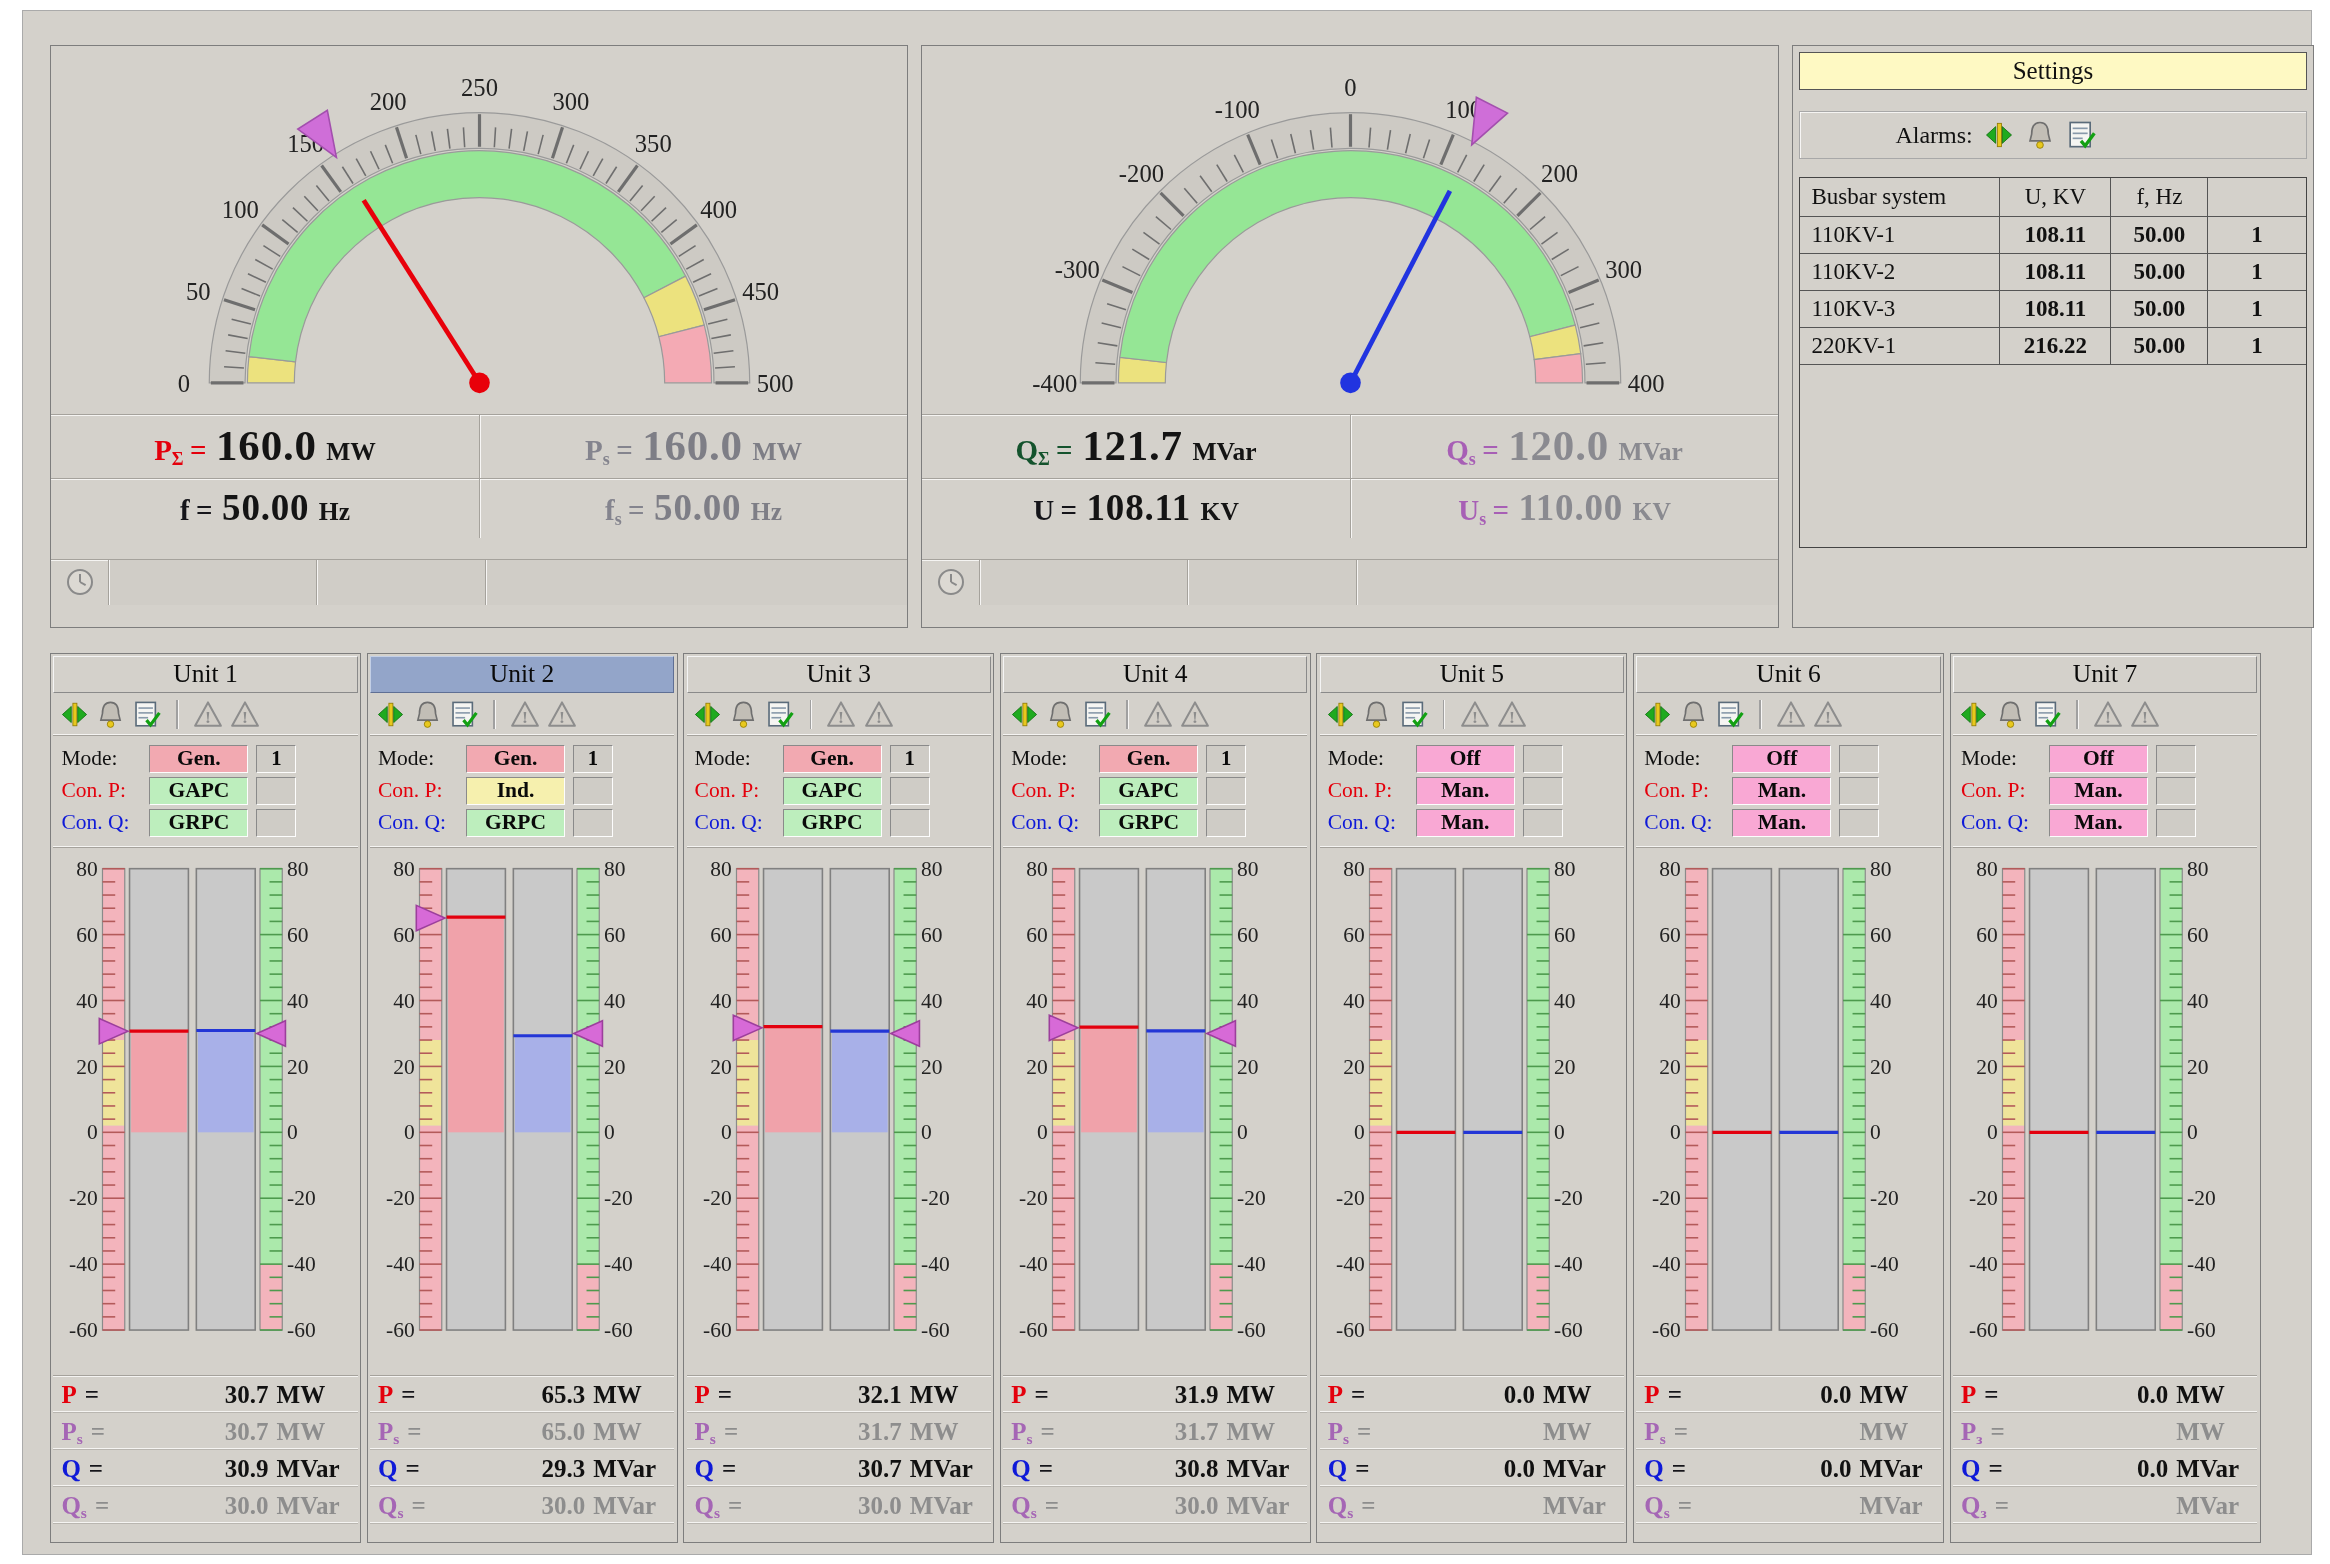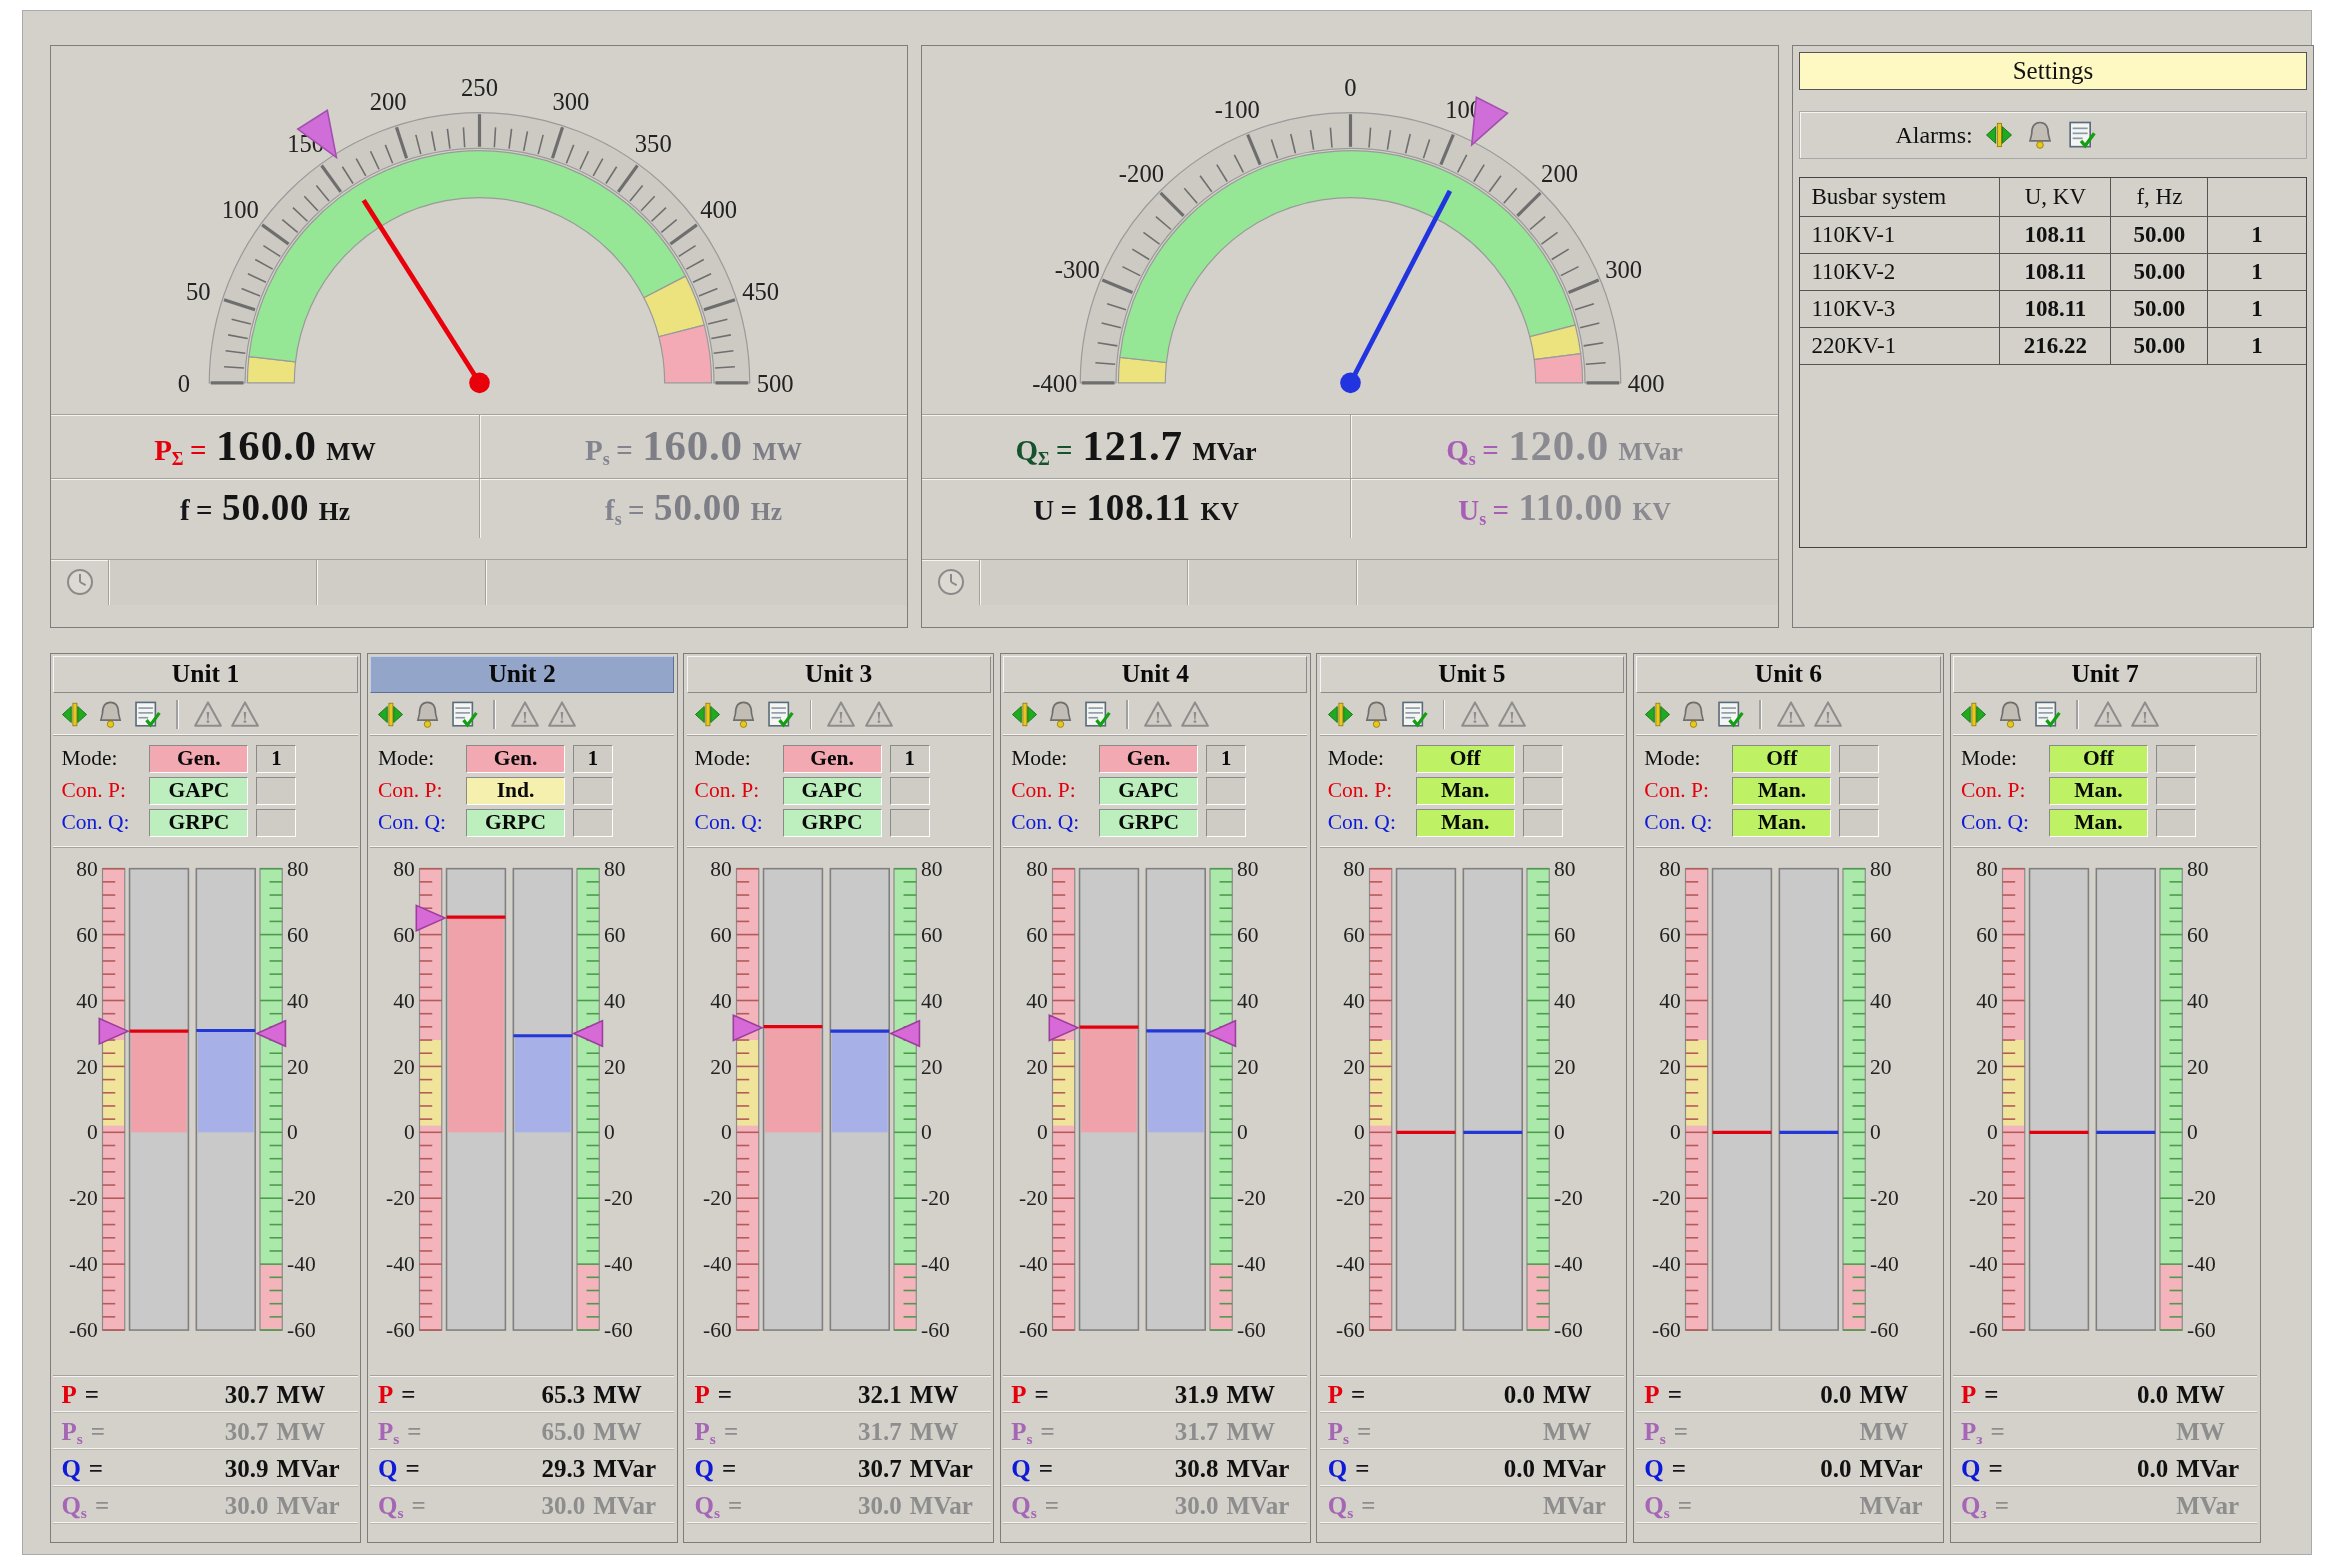--- a/index.html
+++ b/index.html
@@ -47,34 +47,34 @@
   .bb-row{display:flex;border-bottom:0.8px solid #555}
   .bb-cell{border-right:0.8px solid #555;font-size:23px;display:flex;align-items:center;justify-content:center;height:38px;color:#111}
   .bb-cell.name{width:200px;justify-content:flex-start;padding-left:11px}
   .bb-cell.u{width:111px}.bb-cell.f{width:97px}.bb-cell.last{flex:1;border-right:none}
   .bb-row.data .bb-cell.u,.bb-row.data .bb-cell.f,.bb-row.data .bb-cell.last{font-weight:bold}
   .bb-row.data{height:37px}.bb-row.data .bb-cell{height:37px}
 
   
   .units-row{position:absolute;left:50px;top:653px;display:flex;gap:5.6px}
   .unit{position:relative;width:311px;height:890px;background:#d4d1cb;border:1.6px solid #7d7d7d;padding:2.4px}
-  .unit-title{height:37px;border:1.6px solid;border-color:#f4f4f4 #8a8a8a #8a8a8a #f4f4f4;background:#d4d1cb;text-align:center;font-size:25.5px;font-weight:bold;line-height:33px;color:#0a0a0a}
+  .unit-title{height:37px;border:1.6px solid;border-color:#f4f4f4 #8a8a8a #8a8a8a #f4f4f4;background:#d4d1cb;text-align:center;font-size:25.5px;font-weight:normal;line-height:33px;color:#0a0a0a}
   .unit-title.selected{background:#93a5c9;border-color:#c3cfe6 #5f6f94 #5f6f94 #c3cfe6}
   .icon-row{display:flex;align-items:center;gap:7.2px;height:43px;padding:0 6.4px;border-bottom:0.8px solid #a5a29c;box-shadow:0 -0.8px 0 #fff inset}
   .icon-row .vsep{width:1.6px;height:29px;background:#a0a0a0;box-shadow:0.8px 0 0 #fff;margin:0 8px}
   .icon{display:inline-flex;align-items:center;justify-content:center}
   .sel-rows{padding:6.4px 0 8px;border-bottom:0.8px solid #a5a29c;box-shadow:0 -0.8px 0 #fff inset}
   .sel-row{display:flex;align-items:center;height:32px;padding-left:8px}
   .sel-lab{width:88px;font-size:21.5px}
   .sel-lab.lab-mode{color:#111}.sel-lab.lab-conp{color:#e4000c}.sel-lab.lab-conq{color:#0f1ad8}
   .sel-box{width:99px;height:28px;border:1.6px solid;border-color:#8a8a8a #fdfdfd #fdfdfd #8a8a8a;text-align:center;font-size:21.5px;font-weight:bold;line-height:25px;color:#0a0a0a;background:#cfccc6}
   .sel-box[data-cls="gen"]{background:#f2a9b1}
   .sel-box[data-cls="ind"]{background:#f6f0ae}
   .sel-box[data-cls="ok"]{background:#bdeebd}
-  .sel-box[data-cls="off"]{background:#bef264}
+  .sel-box[data-cls="off"]{background:#f9a8d4}
   .sel-mini{width:40px;height:28px;margin-left:8px;border:1.6px solid;border-color:#8a8a8a #fdfdfd #fdfdfd #8a8a8a;background:#cfccc6;text-align:center;font-size:20.7px;font-weight:bold;line-height:25px;color:#0a0a0a}
   .bar-gauge{height:527px}
   .bar-gauge svg{width:305px;height:525px;display:block;margin:0 auto}
   .unit-readouts{border-top:0.8px solid #a5a29c;box-shadow:0 0.8px 0 #fff inset}
   .uro-row{display:flex;align-items:baseline;height:37px;padding:4.8px 8px 0;border-bottom:0.8px solid #b9b6b0;box-shadow:0 -0.8px 0 #fff inset}
   .uro-lab{width:80px;font-size:25px;font-weight:bold;white-space:nowrap}
   .uro-lab sub{font-size:0.62em;vertical-align:-0.28em}
   .uro-lab .eq{margin-left:8px;color:#15151a}
   .uro-val{flex:1;text-align:right;font-size:25px;font-weight:bold;color:#111}
   .uro-unit{width:81px;padding-left:8px;font-size:25px;font-weight:bold;color:#111;text-align:left}

